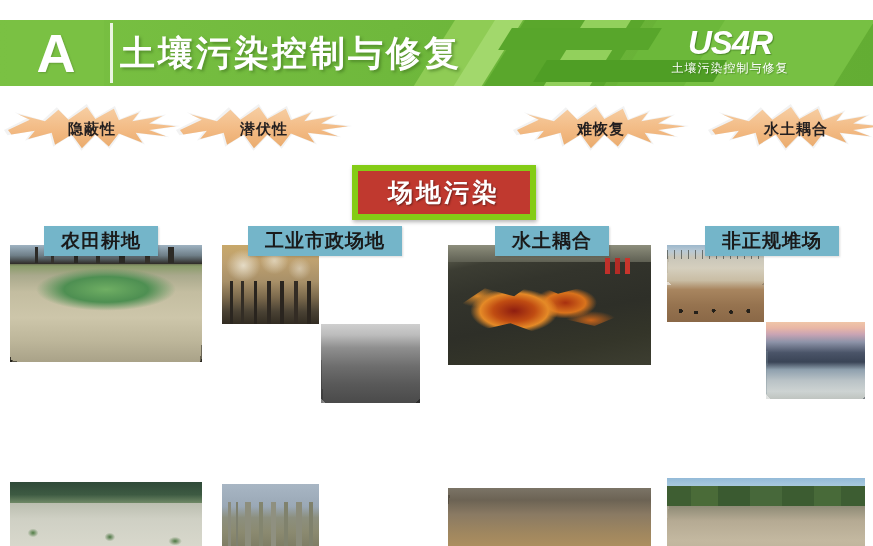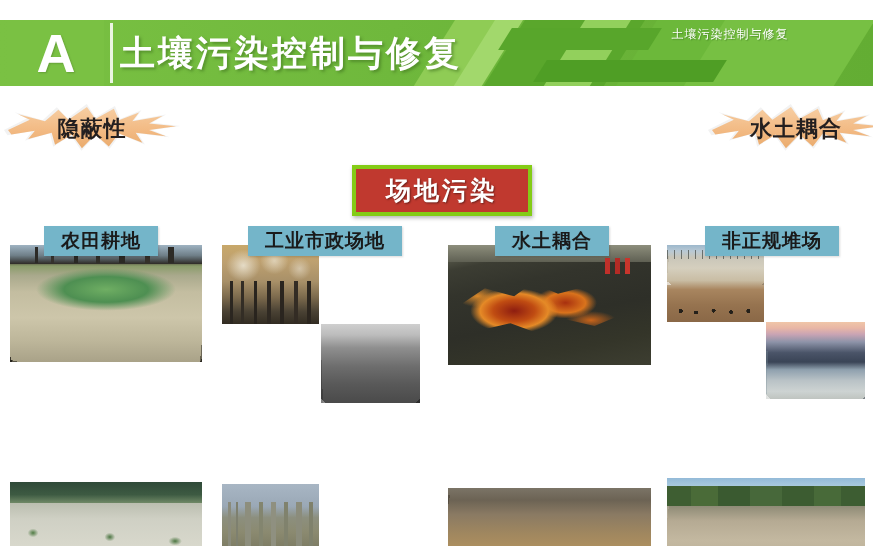--- a/index.html
+++ b/index.html
@@ -98,30 +98,30 @@
       44% 92%,38% 62%,28% 84%,26% 58%,12% 72%,16% 54%,2% 62%);
       clip-path:polygon(0% 52%,13% 30%,6% 18%,22% 33%,30% 8%,36% 30%,
       47% 2%,52% 28%,63% 6%,66% 31%,78% 14%,74% 33%,92% 22%,84% 38%,
       100% 44%,84% 52%,94% 66%,76% 58%,80% 80%,66% 60%,60% 88%,52% 62%,
       44% 92%,38% 62%,28% 84%,26% 58%,12% 72%,16% 54%,2% 62%);
     filter:drop-shadow(2px 3px 2px rgba(140,140,140,.5));
   }
   .tag .tag-text{
     position:absolute;left:0;top:0;width:168px;height:46px;
     display:flex;align-items:center;justify-content:center;
-    color:#231f20;font-size:22px;font-weight:bold;letter-spacing:1px;
+    color:#231f20;font-size:15px;font-weight:bold;letter-spacing:1px;
   }
   .t0{left:8px;}  .t1{left:180px;} .t2{left:347px;}
   .t3{left:517px;} .t4{left:712px;text-decoration:underline;}
 
   
   .red-banner{
     position:absolute;left:352px;top:165px;width:172px;height:43px;
     background:#c0392f;
-    border:4px solid #84cc16;
+    border:6px solid #84cc16;
     display:flex;align-items:center;justify-content:center;
     box-shadow:1px 2px 4px rgba(0,0,0,.3);
   }
   .red-banner span{
     color:#ffffff;font-size:25px;font-weight:bold;letter-spacing:3px;
     font-family:"DejaVu Serif","Liberation Serif",serif;
     text-shadow:1px 1px 2px rgba(0,0,0,.45);
   }
 
   
@@ -412,34 +412,45 @@
   </div>
 
   <div class="badge-a">
     <span>A</span>
   </div>
   <div class="hdr-sep"></div>
 
   <div class="hdr-title">土壤污染控制与修复</div>
 
   <div class="logo">
+    <div class="logo-mark">US4R</div>
     <div class="logo-sub">土壤污染控制与修复</div>
   </div>
 </div>
 
 <div class="tags">
 
   <div class="tag t0">
     <div class="burst-bg"></div>
     <div class="burst"></div>
     <div class="tag-text">隐蔽性</div>
   </div>
 
-
-
+  <div class="tag t1">
+    <div class="burst-bg"></div>
+    <div class="burst"></div>
+    <div class="tag-text">潜伏性</div>
+  </div>
+
+
+  <div class="tag t3">
+    <div class="burst-bg"></div>
+    <div class="burst"></div>
+    <div class="tag-text">难恢复</div>
+  </div>
 
   <div class="tag t4">
     <div class="burst-bg"></div>
     <div class="burst"></div>
     <div class="tag-text">水土耦合</div>
   </div>
 </div>
 
 <div class="red-banner">
   <span>场地污染</span>

